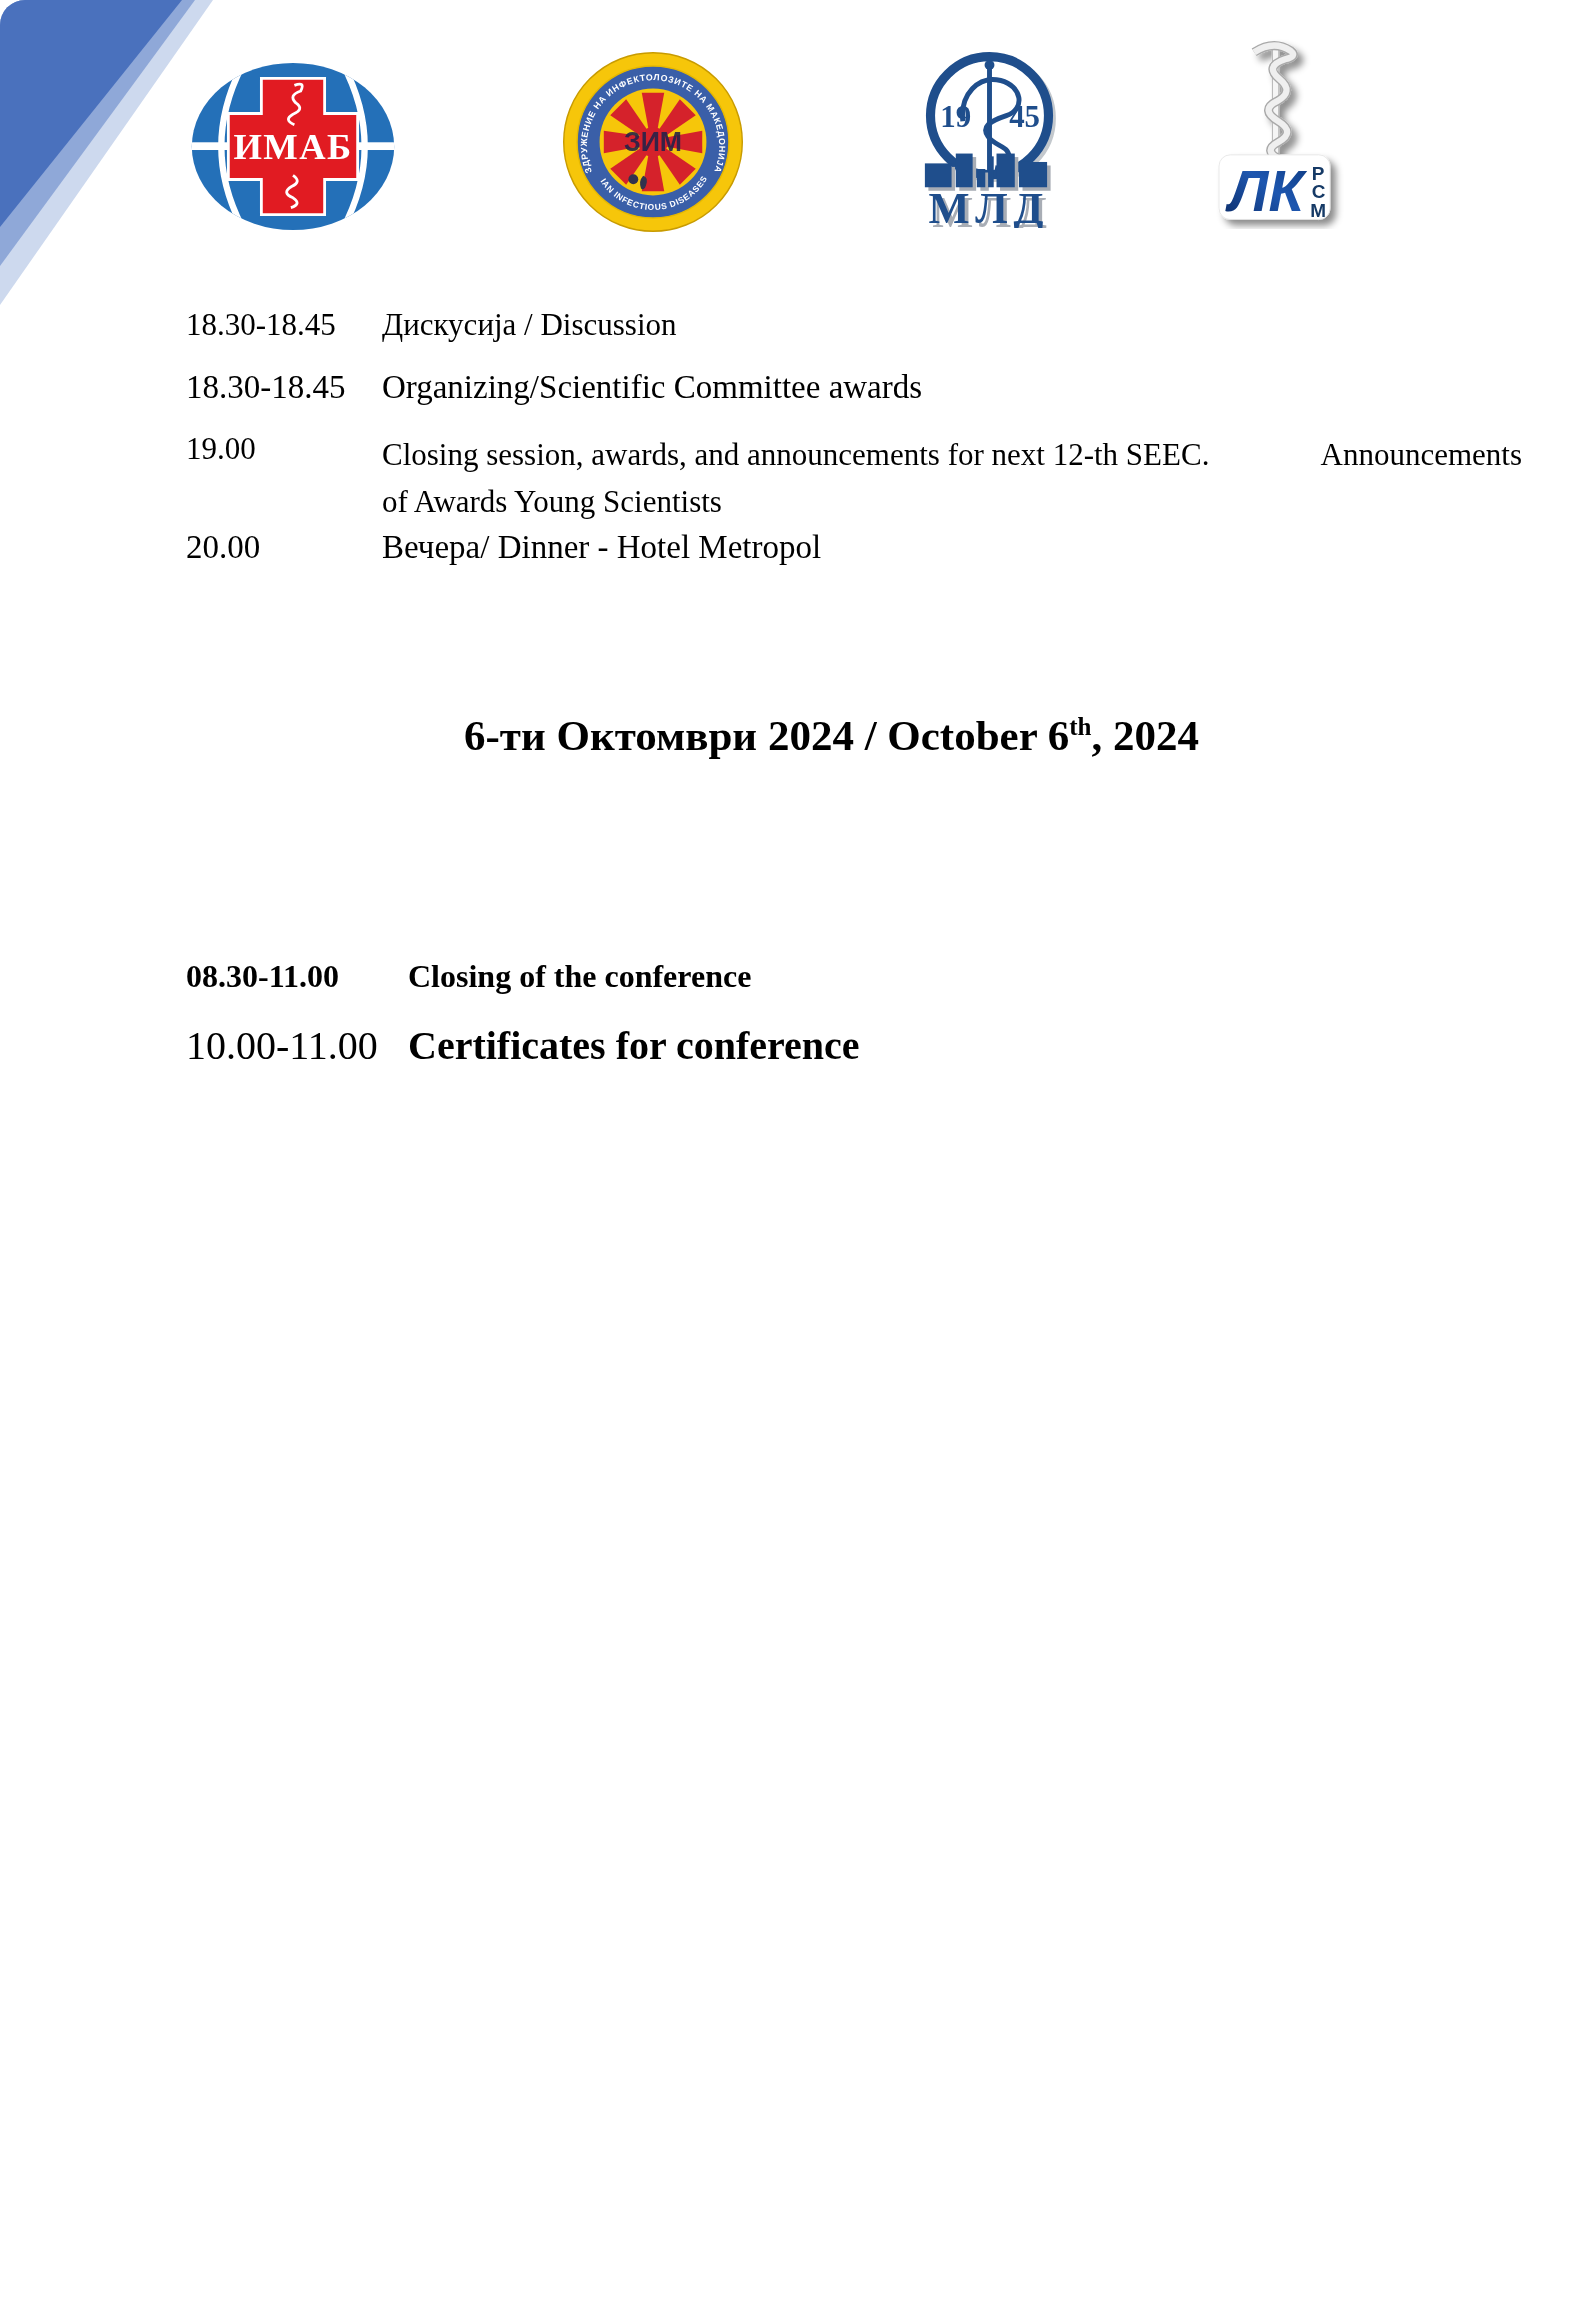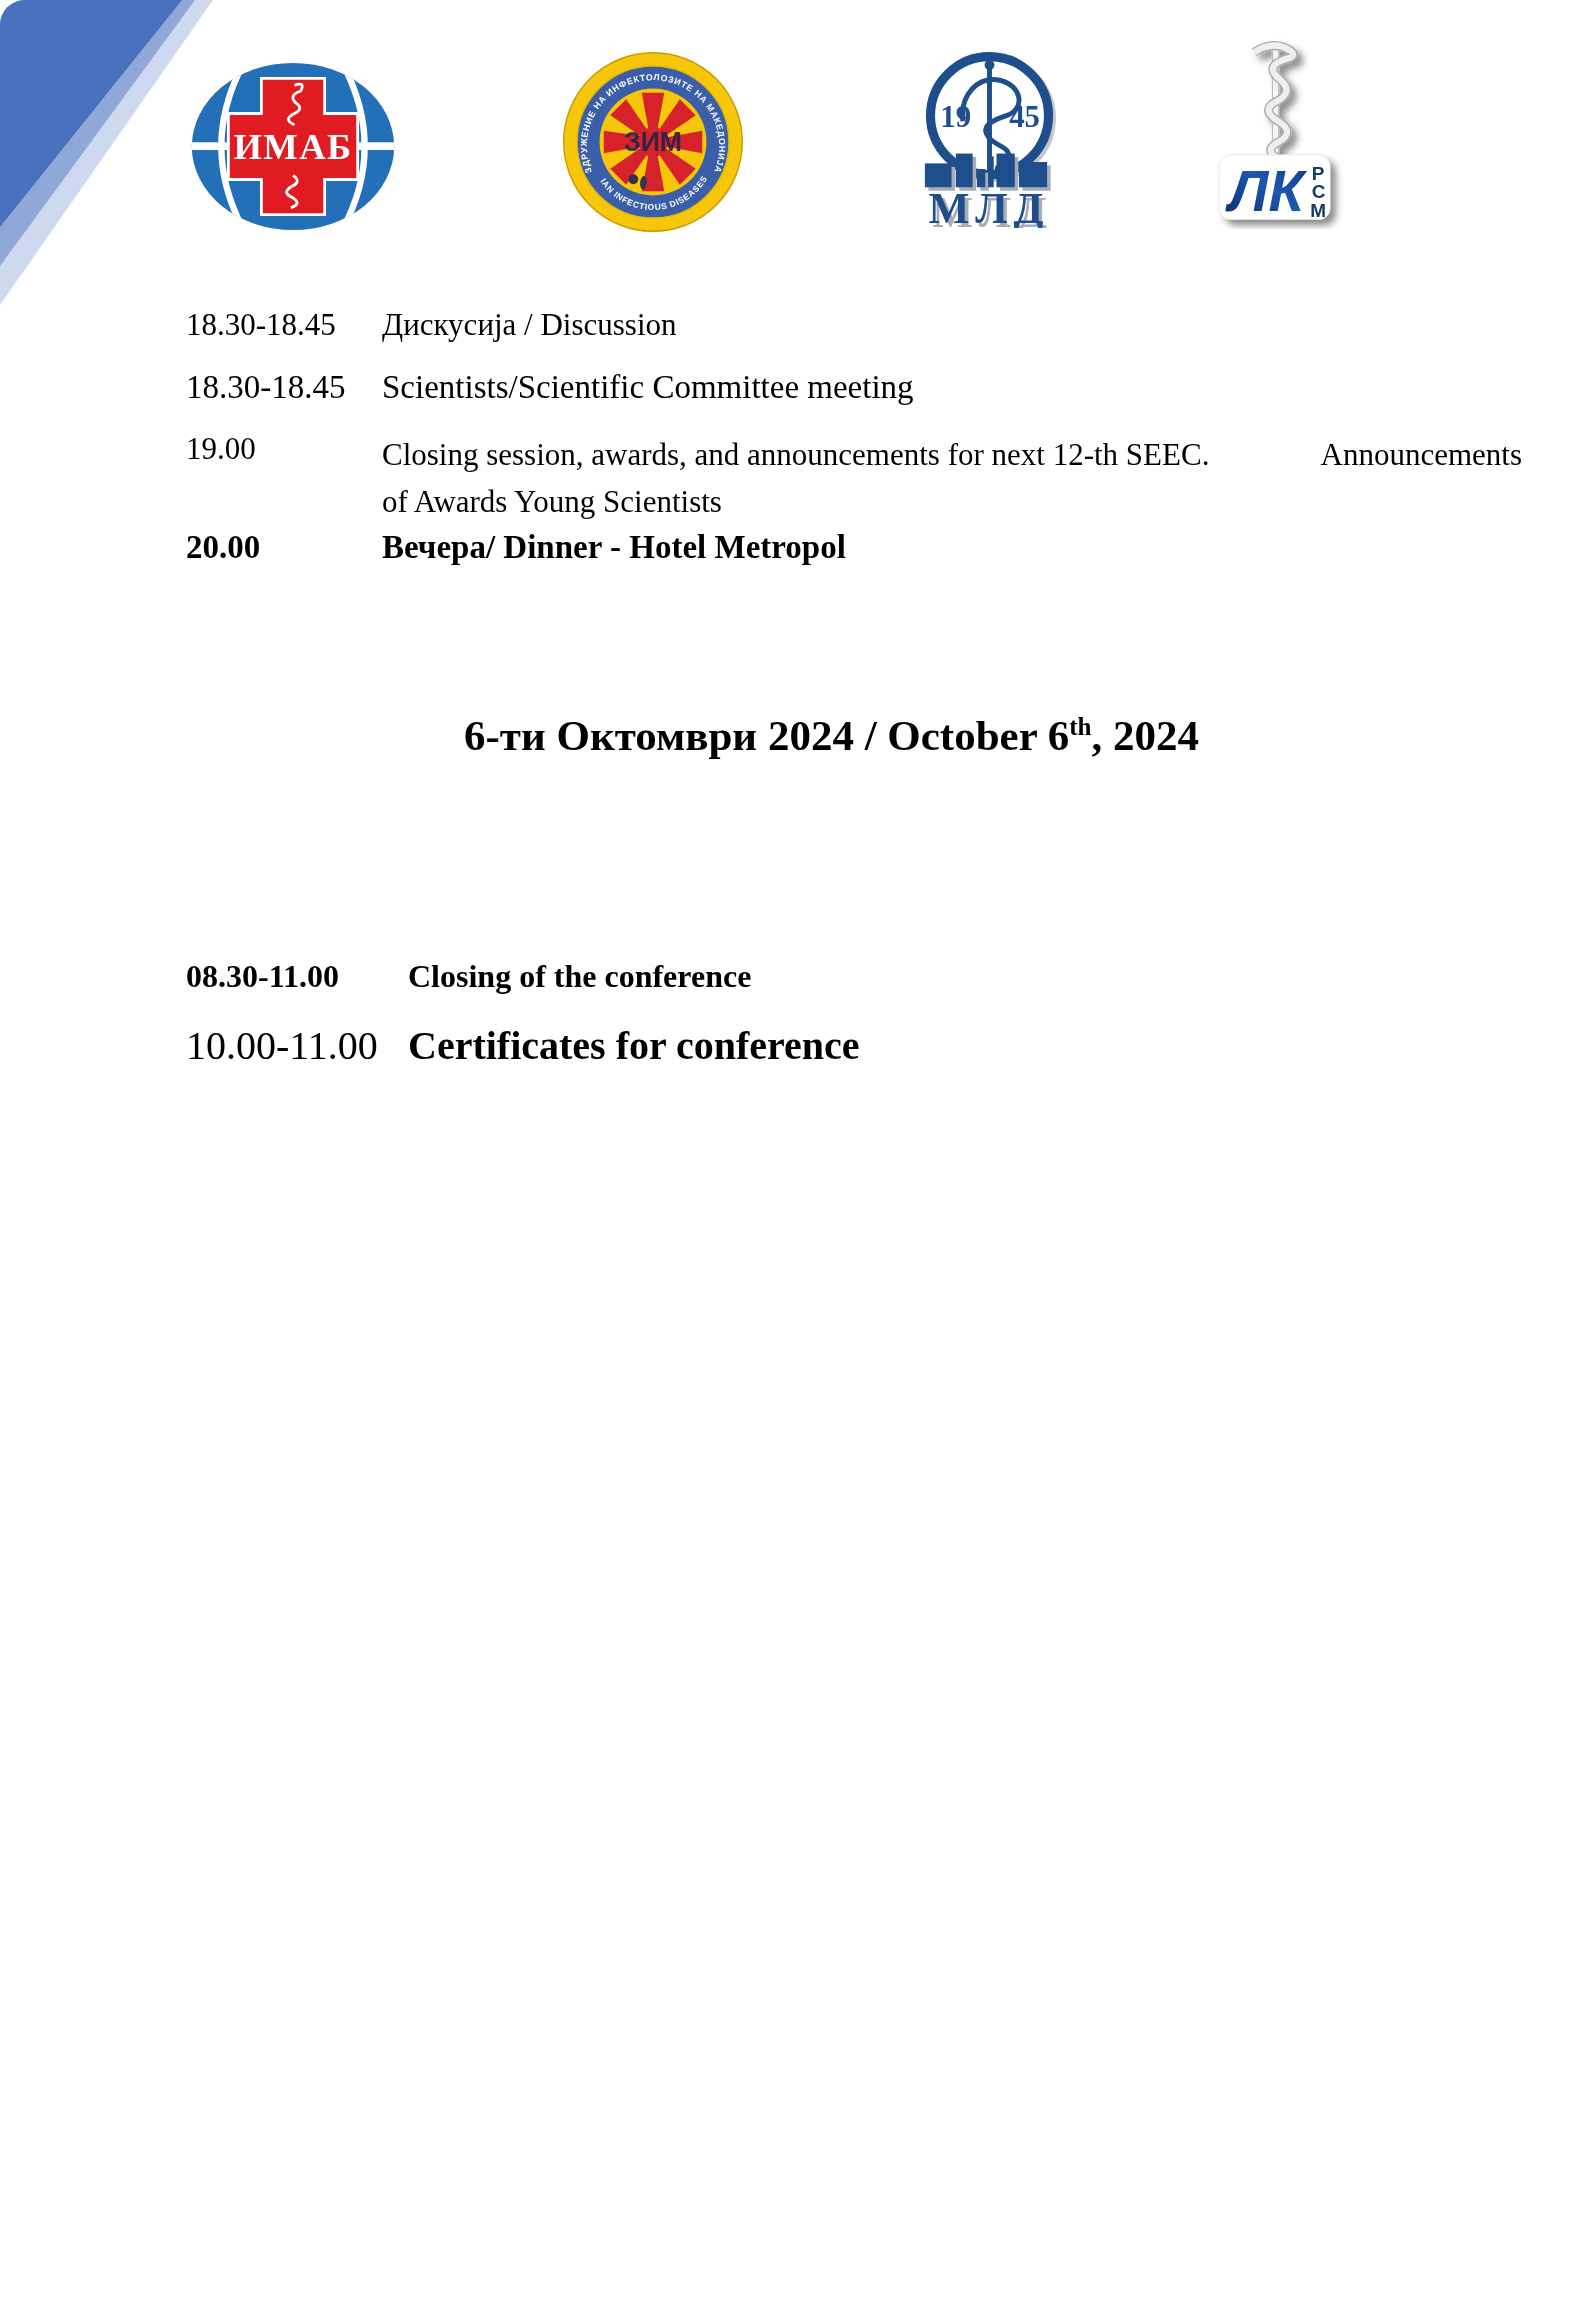--- a/index.html
+++ b/index.html
@@ -16,21 +16,21 @@
   #logo-imab{left:189px;top:60px;}
   #logo-mids{left:563px;top:52px;}
   #logo-mld{left:919px;top:51px;}
   #logo-lkrsm{left:1212px;top:35px;}
 
   .row{position:absolute;left:186px;display:flex;align-items:baseline;}
   .time{flex:0 0 196px;}
   .time2{flex:0 0 222px;}
   .r1{top:307px;font-size:31px;}
   .r2{top:369px;font-size:33px;}
-  .r4{top:529px;font-size:33px;font-weight:bold;}
+  .r4{top:529px;font-size:33px;font-weight:normal;}
   .r3-time{position:absolute;left:186px;top:431px;font-size:31px;font-family:Liberation Serif, serif;}
   .r3-title{position:absolute;left:382px;top:431px;width:1140px;font-size:31px;line-height:47px;}
   .r3-l1{display:flex;justify-content:space-between;}
   .r5{top:958px;font-size:32px;}
   .r6{top:1022px;font-size:40px;}
   .bold{font-weight:bold;}
 
   .heading{position:absolute;left:186px;top:697px;width:1291px;text-align:center;
            font-weight:bold;font-size:43px;line-height:59px;}
   .heading sup{font-size:25px;}
@@ -153,21 +153,21 @@
     </g>
   </svg>
 
   <div class="row r1">
     <span class="time">18.30-18.45</span>
     <span>Дискусија / Discussion</span>
   </div>
 
   <div class="row r2">
     <span class="time">18.30-18.45</span>
-    <span>Scientists/Scientific Committee meeting</span>
+    <span>Organizing/Scientific Committee awards</span>
   </div>
 
   <div class="r3-time">19.00</div>
   <div class="r3-title">
     <div class="r3-l1">
       <span>Closing session, awards, and announcements for next 12-th SEEC.</span>
       <span>Announcements</span>
     </div>
     <div>of Awards Young Scientists</div>
   </div>

